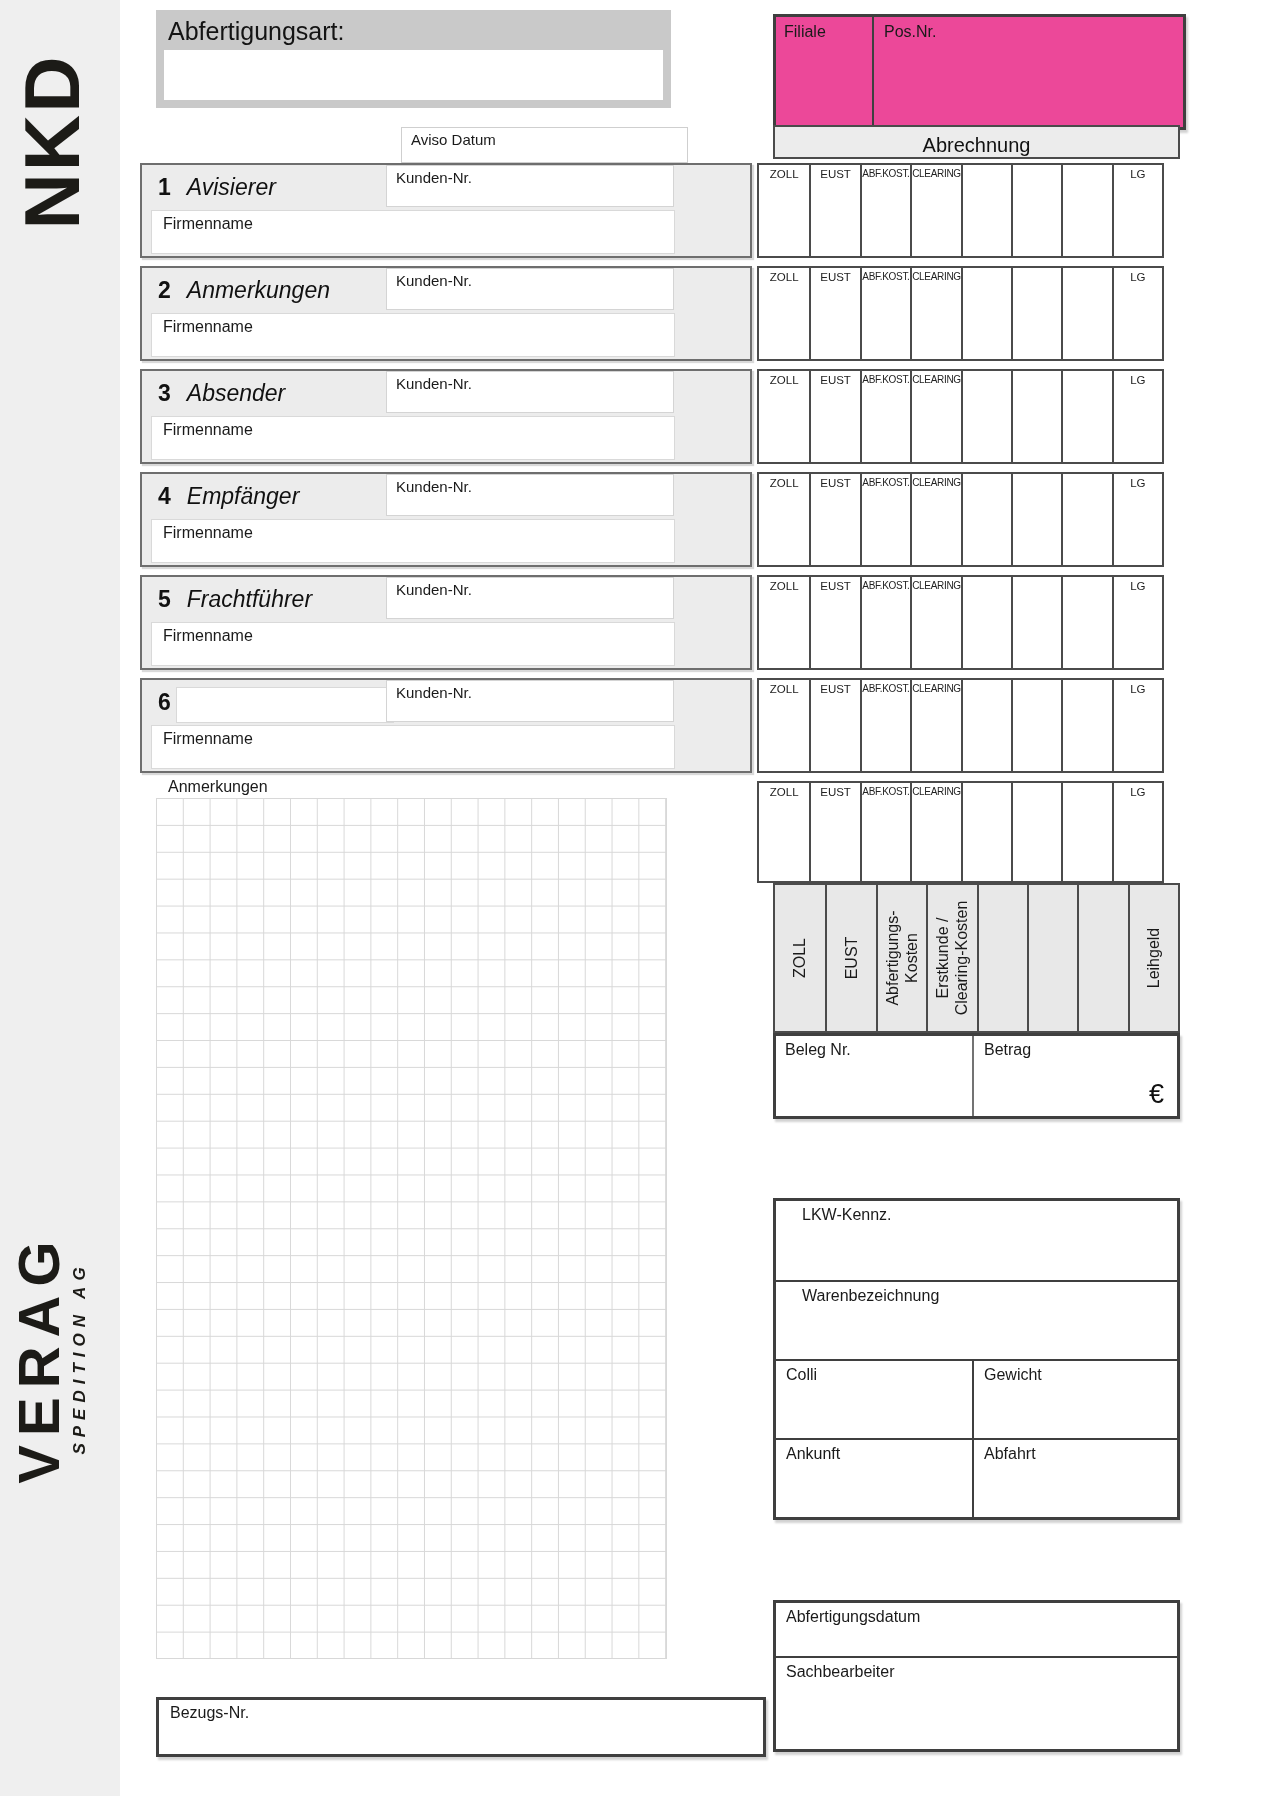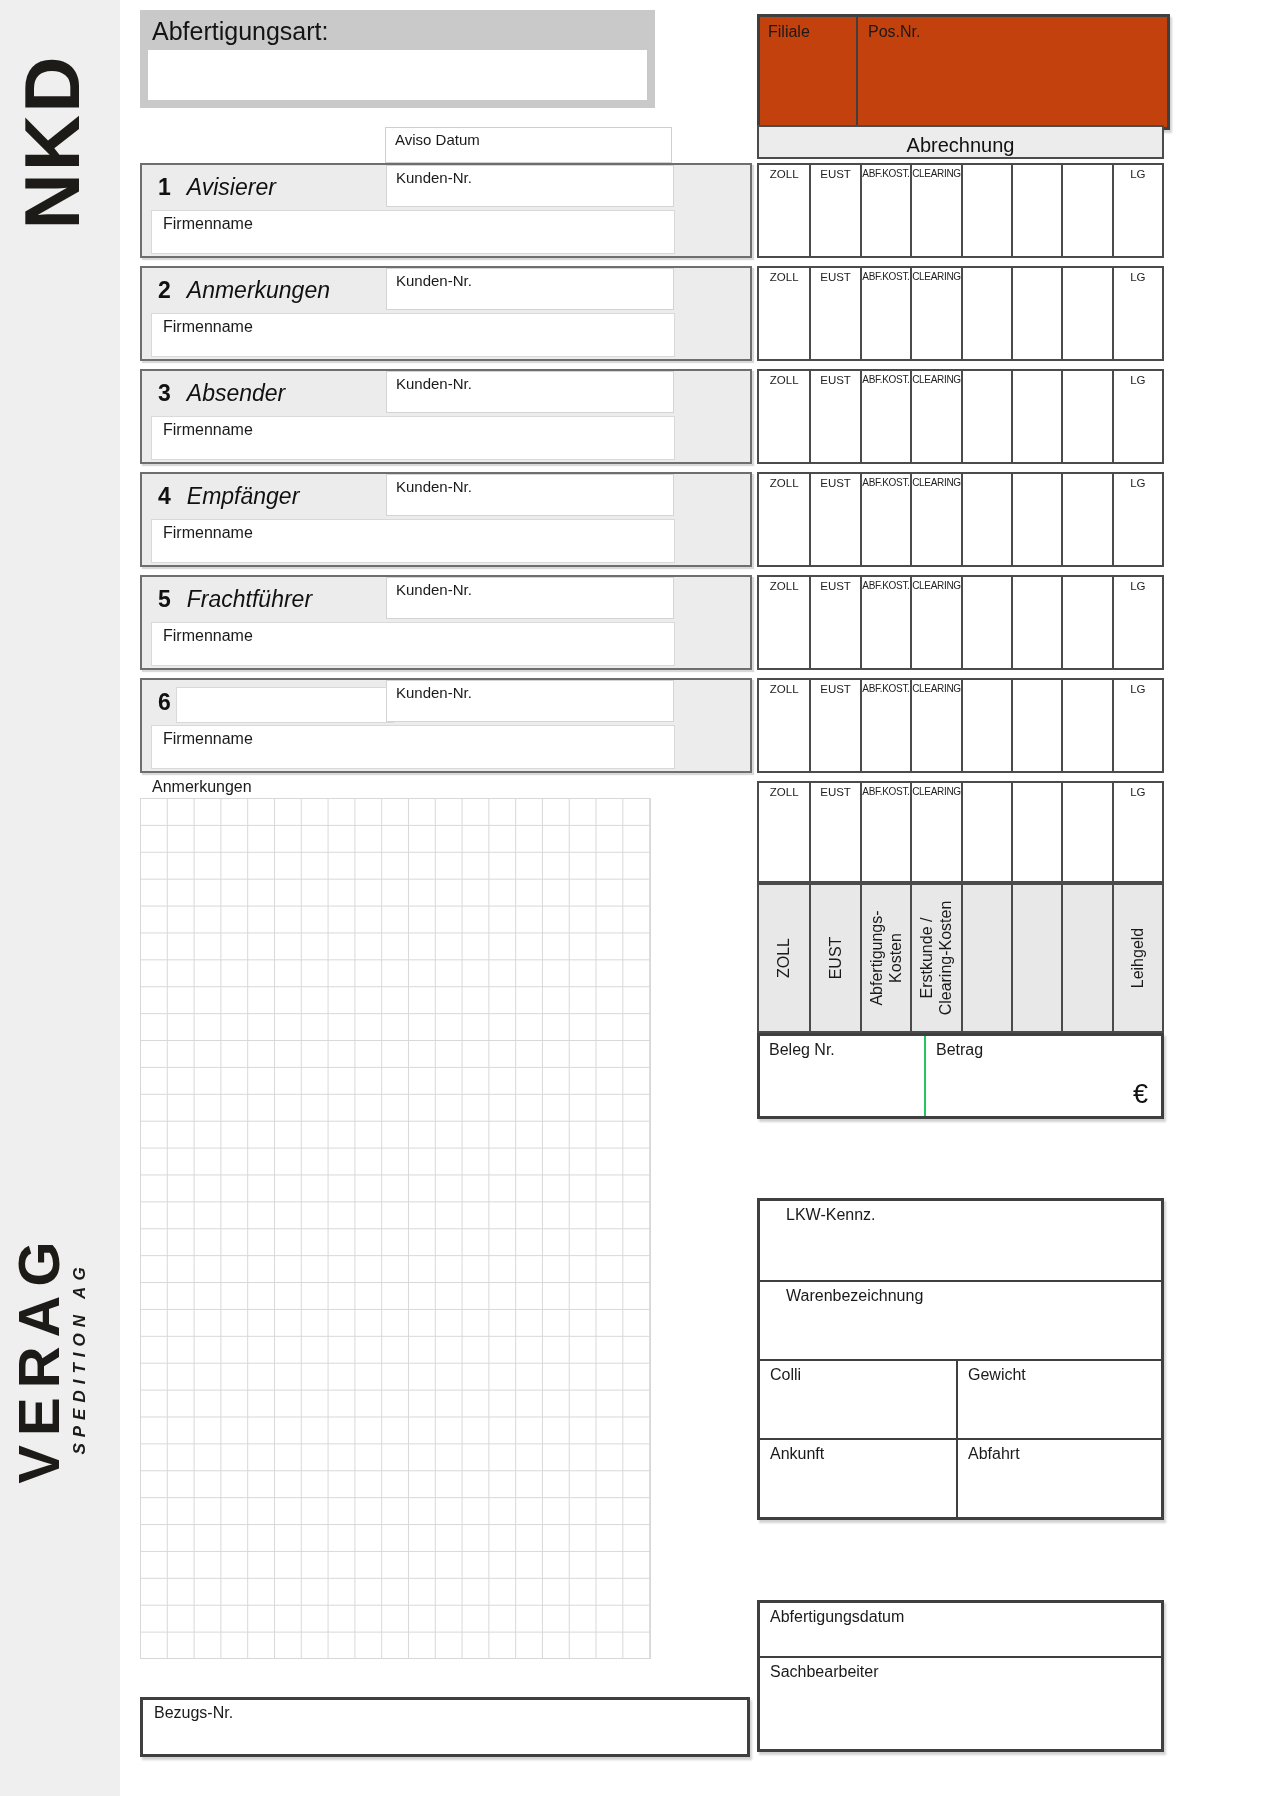--- a/index.html
+++ b/index.html
@@ -9,32 +9,32 @@
   
   .sidebar{position:absolute;left:0;top:0;width:120px;height:1796px;background:#efefef;}
   .logo-nkd{position:absolute;left:52px;top:142px;transform:translate(-50%,-50%) rotate(-90deg);
             font-size:78px;font-weight:bold;letter-spacing:2px;color:#1c1b17;white-space:nowrap;}
   .logo-verag{position:absolute;left:50px;top:1358px;transform:translate(-50%,-50%) rotate(-90deg);
               text-align:center;white-space:nowrap;color:#1c1b17;}
   .logo-verag .big{font-size:58px;font-weight:bold;letter-spacing:9px;line-height:1.0;}
   .logo-verag .sub{font-size:17px;font-weight:bold;font-style:italic;letter-spacing:6px;margin-top:2px;}
 
   
-  .abs{position:absolute;}
+  .abs{position:absolute;margin-left:16px;}
   .lbl16{font-size:16px;}
   .lbl15{font-size:15px;}
   .shadow{box-shadow:2px 3px 2px rgba(0,0,0,0.18);}
 
   
   .abf-block{left:140px;top:10px;width:515px;height:98px;background:#c9c9c9;}
   .abf-label{position:absolute;left:12px;top:7px;font-size:25px;color:#141414;}
   .abf-input{position:absolute;left:8px;top:40px;width:499px;height:50px;background:#fff;}
 
   
-  .filiale-box{left:757px;top:14px;width:407px;height:110px;background:#c2410c;
+  .filiale-box{left:757px;top:14px;width:407px;height:110px;background:#ec4899;
                border:3px solid #3f3f3f;display:flex;}
   .filiale-cell{width:98px;border-right:2px solid #3f3f3f;padding:6px 0 0 8px;box-sizing:border-box;}
   .posnr-cell{flex:1;padding:6px 0 0 10px;box-sizing:border-box;}
 
   
   .aviso-box{left:385px;top:127px;width:287px;height:36px;background:#fff;border:1px solid #cfcfcf;
              padding:3px 0 0 9px;box-sizing:border-box;}
 
   
   .section{position:absolute;left:140px;width:612px;height:95px;background:#ececec;
@@ -63,21 +63,21 @@
   .rot-row{left:757px;top:883px;width:407px;height:150px;border:2px solid #4b4b4b;box-sizing:border-box;
            display:grid;grid-template-columns:repeat(8,1fr);background:#e8e8e8;}
   .rot-cell{position:relative;border-left:2px solid #4b4b4b;background:#e8e8e8;}
   .rot-cell:first-child{border-left:none;}
   .rot-label{position:absolute;left:50%;top:50%;transform:translate(-50%,-50%) rotate(-90deg);
              font-size:16px;color:#1a1a1a;white-space:pre-line;text-align:center;line-height:1.2;
              width:max-content;}
 
   .beleg-row{left:757px;top:1033px;width:407px;height:86px;border:3px solid #3f3f3f;box-sizing:border-box;
              display:flex;background:#fff;}
-  .beleg-cell{width:166px;border-right:2px solid #22c55e;padding:5px 0 0 9px;box-sizing:border-box;}
+  .beleg-cell{width:198px;border-right:2px solid #737373;padding:5px 0 0 9px;box-sizing:border-box;}
   .betrag-cell{flex:1;padding:5px 0 0 10px;box-sizing:border-box;position:relative;}
   .euro{position:absolute;right:13px;bottom:6px;font-size:27px;color:#111;}
 
   
   .ship-box{left:757px;top:1198px;width:407px;height:322px;border:3px solid #3f3f3f;box-sizing:border-box;
             background:#fff;display:flex;flex-direction:column;}
   .ship-row{border-top:2px solid #3f3f3f;box-sizing:border-box;}
   .ship-row:first-child{border-top:none;}
   .ship-full{height:79px;padding:5px 0 0 26px;}
   .ship-split{height:79px;display:flex;}

